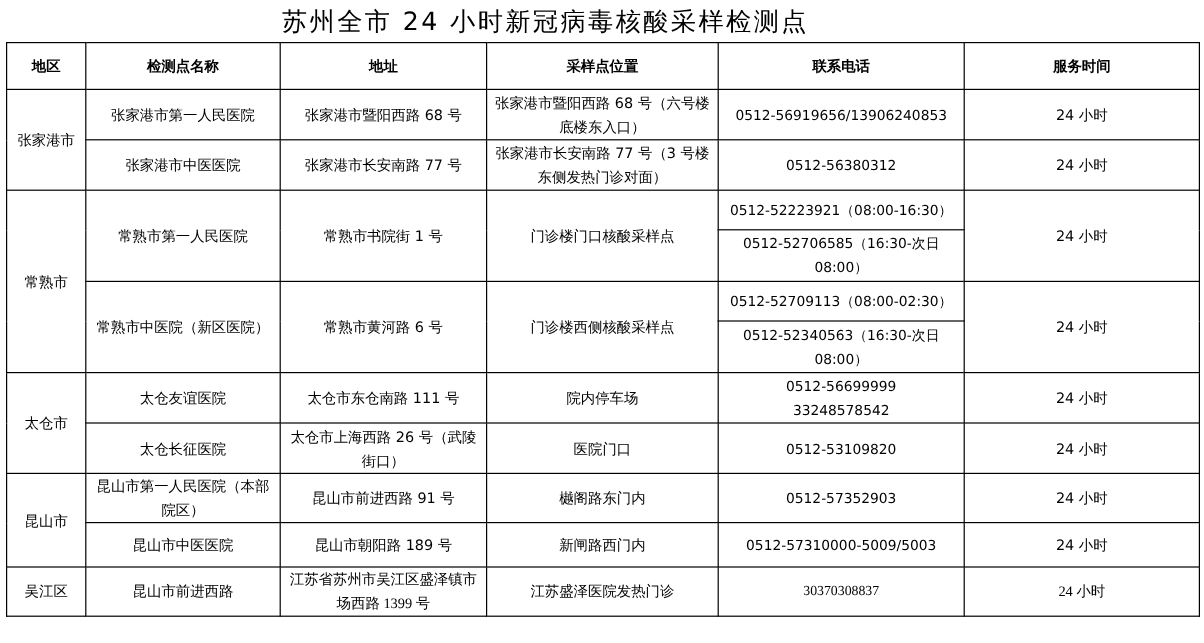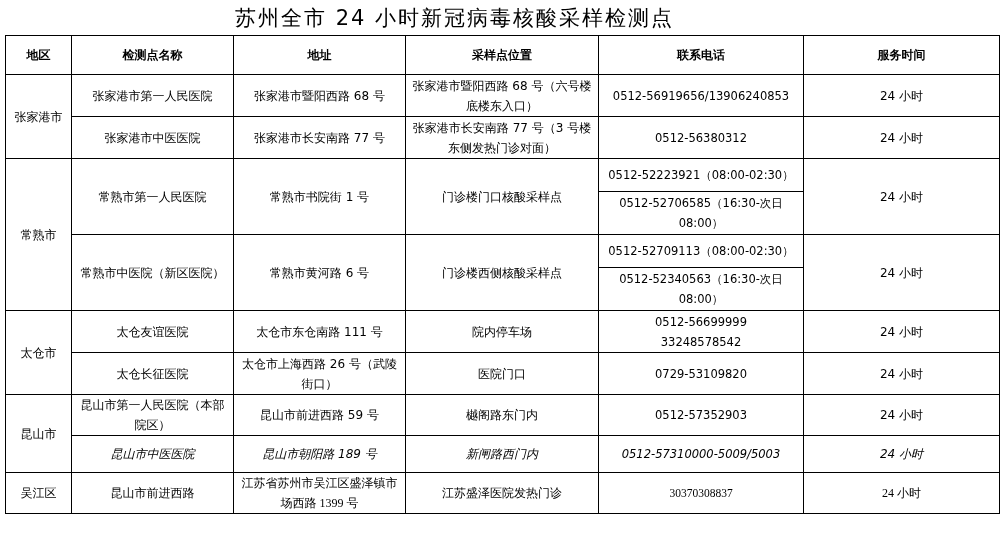--- a/index.html
+++ b/index.html
@@ -9,21 +9,21 @@
              font-size: 21px; letter-spacing: 2px; line-height: 28px; }
     table { position: absolute; left: 5px; top: 35px; border-collapse: collapse;
             table-layout: fixed; width: 994px; }
     td, th { border: 1.5px solid #000; text-align: center; vertical-align: middle;
              font-size: 12px; line-height: 20px; padding: 0 4px; font-weight: normal; }
     th { font-weight: bold; font-size: 12px; height: 38px; }
     .r1 { height: 42px; }
     .r-half { height: 33px; }
     .r-half2 { height: 43px; }
     .r7 { height: 40px; }
-    .r8 { height: 37px; font-style: italic; }
+    .r8 { height: 37px; }
     .r9 { height: 39px; font-family: Liberation Serif, serif; }
     .phone { font-size: 11.5px; }
   </style>
 </head>
 <body>
 
 <div class="title">苏州全市 24 小时新冠病毒核酸采样检测点</div>
 
 <table>
   <colgroup>
@@ -60,21 +60,21 @@
       <td>张家港市长安南路 77 号（3 号楼东侧发热门诊对面）</td>
       <td class="phone">0512-56380312</td>
       <td>24 小时</td>
     </tr>
 
     <tr class="r-half">
       <td rowspan="4">常熟市</td>
       <td rowspan="2">常熟市第一人民医院</td>
       <td rowspan="2">常熟市书院街 1 号</td>
       <td rowspan="2">门诊楼门口核酸采样点</td>
-      <td class="phone">0512-52223921（08:00-02:30）</td>
+      <td class="phone">0512-52223921（08:00-16:30）</td>
       <td rowspan="2">24 小时</td>
     </tr>
     <tr class="r-half2">
       <td class="phone">0512-52706585（16:30-次日 08:00）</td>
     </tr>
     <tr class="r-half">
       <td rowspan="2">常熟市中医院（新区医院）</td>
       <td rowspan="2">常熟市黄河路 6 号</td>
       <td rowspan="2">门诊楼西侧核酸采样点</td>
       <td class="phone">0512-52709113（08:00-02:30）</td>
@@ -92,28 +92,28 @@
       <td class="phone">
         <div>0512-56699999</div>
         <div>33248578542</div>
       </td>
       <td>24 小时</td>
     </tr>
     <tr class="r1">
       <td>太仓长征医院</td>
       <td>太仓市上海西路 26 号（武陵街口）</td>
       <td>医院门口</td>
-      <td class="phone">0729-53109820</td>
+      <td class="phone">0512-53109820</td>
       <td>24 小时</td>
     </tr>
 
     <tr class="r7">
       <td rowspan="2">昆山市</td>
       <td>昆山市第一人民医院（本部院区）</td>
-      <td>昆山市前进西路 59 号</td>
+      <td>昆山市前进西路 91 号</td>
       <td>樾阁路东门内</td>
       <td class="phone">0512-57352903</td>
       <td>24 小时</td>
     </tr>
     <tr class="r8">
       <td>昆山市中医医院</td>
       <td>昆山市朝阳路 189 号</td>
       <td>新闸路西门内</td>
       <td class="phone">0512-57310000-5009/5003</td>
       <td>24 小时</td>

